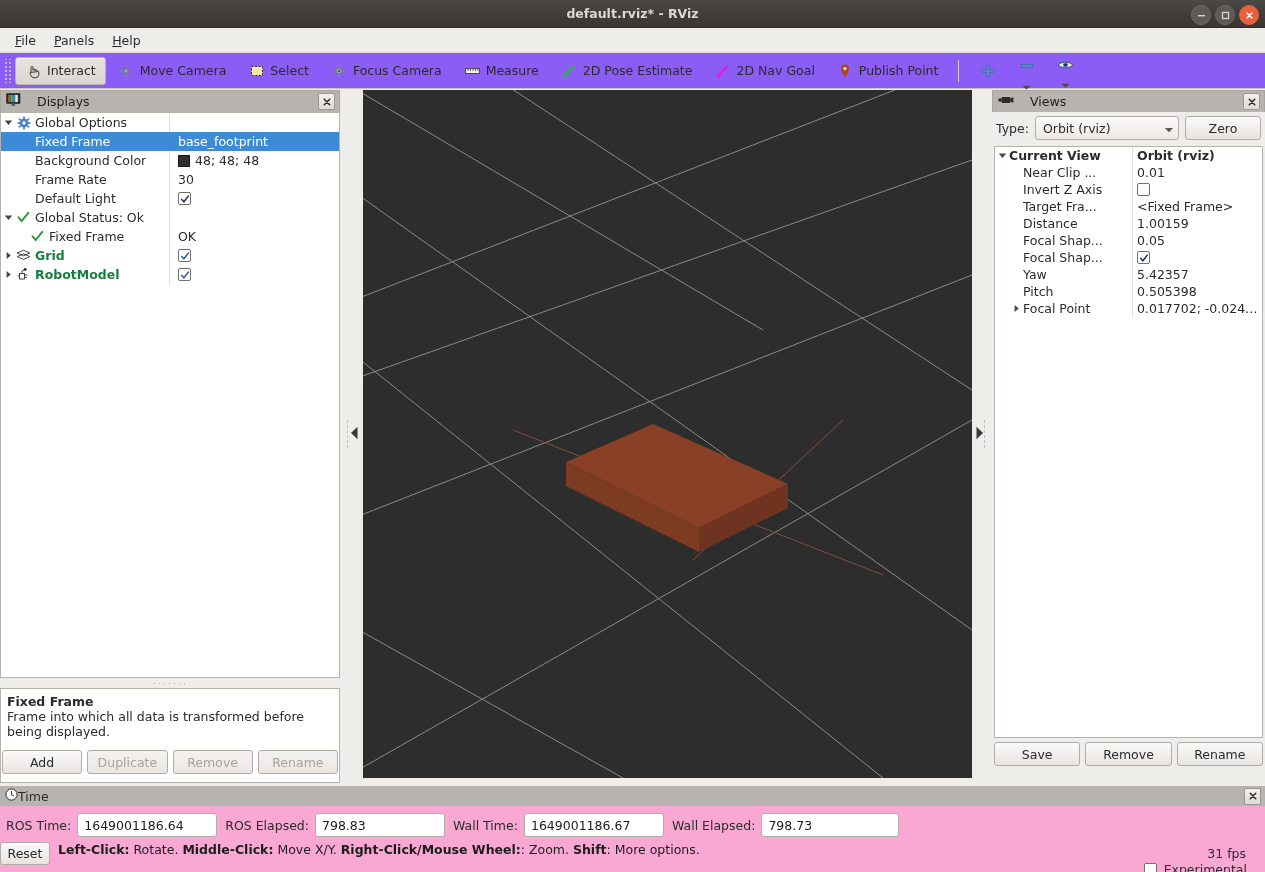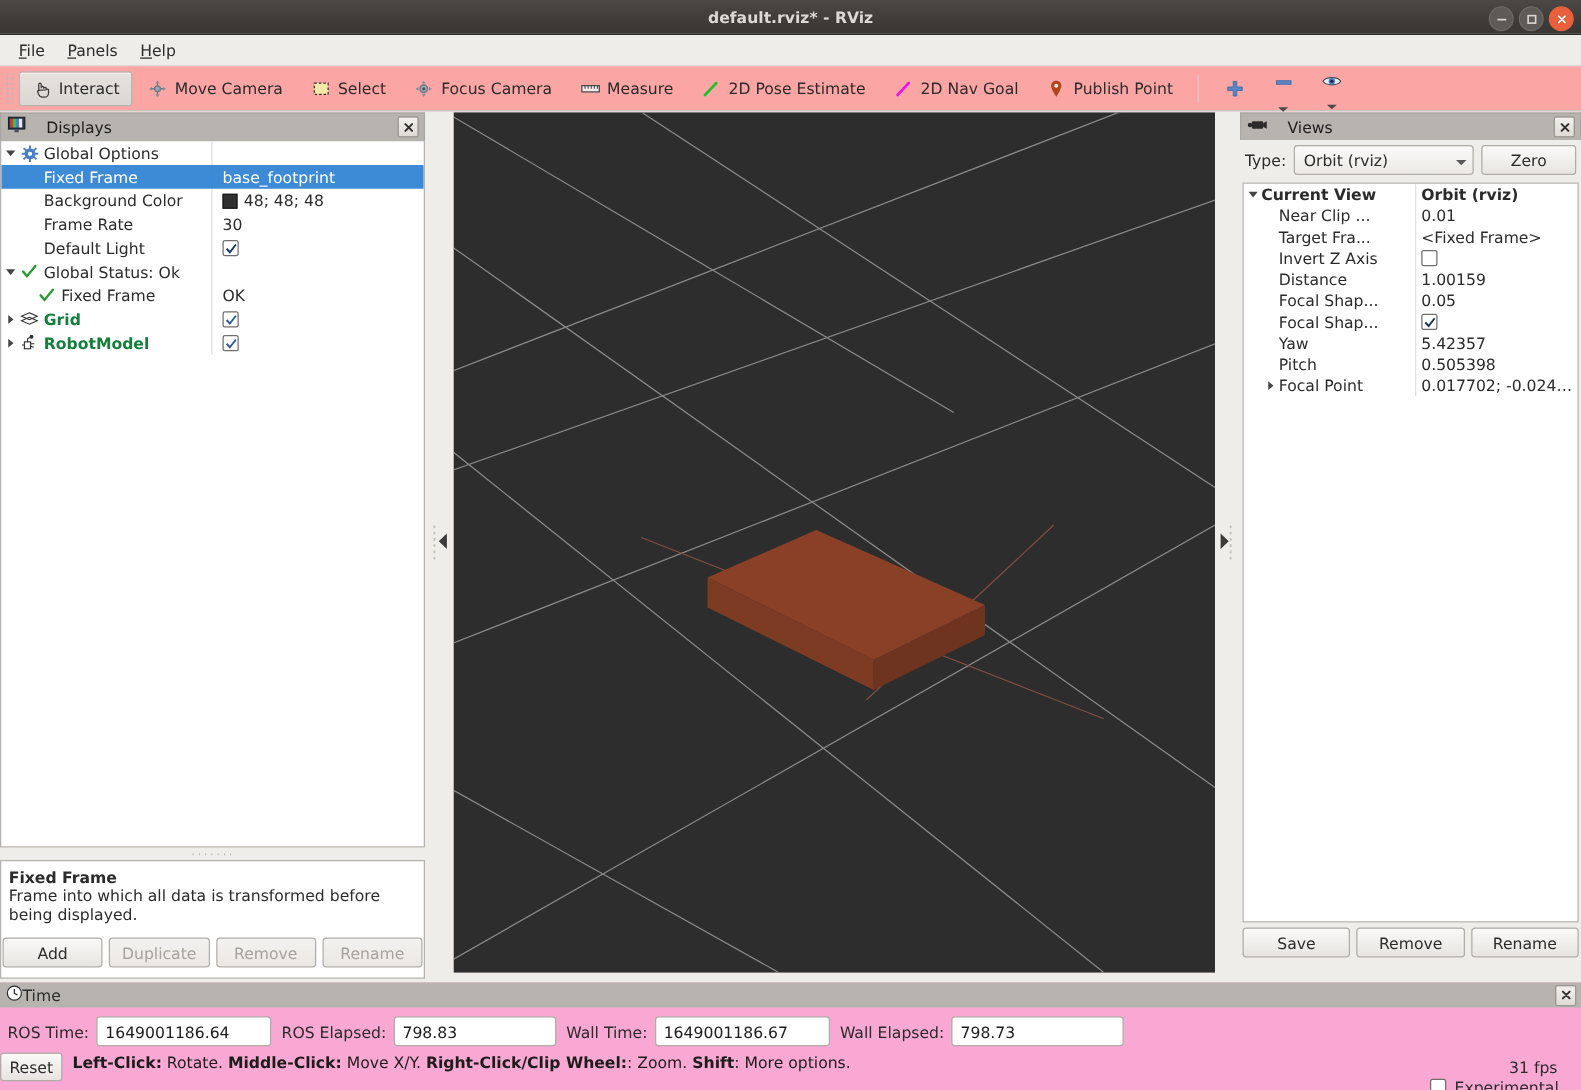--- a/index.html
+++ b/index.html
@@ -37,21 +37,21 @@
     position:absolute;left:0;top:28px;width:1265px;height:25px;
     background:#efedea;border-bottom:1px solid #dcd8d3;
     display:flex;align-items:center;padding-left:6px;box-sizing:border-box;
   }
   .menuitem{padding:2px 9px;font-size:12.5px;color:#2b2b2b;cursor:default;}
   .menuitem u{text-decoration:underline;}
 
   
   .toolbar{
     position:absolute;left:0;top:53px;width:1265px;height:36px;
-    background:#fca5a5;border-bottom:1px solid #c9c5c0;
+    background:#8b5cf6;border-bottom:1px solid #c9c5c0;
     display:flex;align-items:center;box-sizing:border-box;
   }
   .grip{width:9px;height:24px;margin:0 2px 0 3px;
         background-image:radial-gradient(#bdb9b4 1px,transparent 1px);
         background-size:4px 4px;background-position:1px 2px;}
   .tbtn{
     display:flex;align-items:center;gap:5px;height:26px;
     padding:0 9px;margin:0 1px;border-radius:3px;
     border:1px solid transparent;font-size:12.5px;white-space:nowrap;cursor:default;
   }
@@ -653,33 +653,33 @@
         <span class="vname">
             <span class="arrow"></span>
             <span style="padding-left:14px">Near Clip ...</span>
           </span>
         <span class="vval">0.01</span>
       </div>
 
       <div class="vrow">
         <span class="vname">
             <span class="arrow"></span>
-            <span style="padding-left:14px">Target Fra...</span>
-          </span>
-        <span class="vval">&lt;Fixed Frame&gt;</span>
-      </div>
-
-      <div class="vrow">
-        <span class="vname">
-            <span class="arrow"></span>
             <span style="padding-left:14px">Invert Z Axis</span>
           </span>
         <span class="vval">
           <span class="cbox"></span>
         </span>
+      </div>
+
+      <div class="vrow">
+        <span class="vname">
+            <span class="arrow"></span>
+            <span style="padding-left:14px">Target Fra...</span>
+          </span>
+        <span class="vval">&lt;Fixed Frame&gt;</span>
       </div>
 
       <div class="vrow">
         <span class="vname">
             <span class="arrow"></span>
             <span style="padding-left:14px">Distance</span>
           </span>
         <span class="vval">1.00159</span>
       </div>
 
@@ -776,20 +776,20 @@
       </span>
     </div>
 
     <div class="exp">
       <span class="cbox"></span>
       <span>Experimental</span>
     </div>
 
     <div class="status-row">
       <div class="reset-btn">Reset</div>
-      <div class="hint"><b>Left-Click:</b> Rotate. <b>Middle-Click:</b> Move X/Y. <b>Right-Click/Clip Wheel:</b>: Zoom. <b>Shift</b>: More options.</div>
+      <div class="hint"><b>Left-Click:</b> Rotate. <b>Middle-Click:</b> Move X/Y. <b>Right-Click/Mouse Wheel:</b>: Zoom. <b>Shift</b>: More options.</div>
     </div>
 
     <div class="fps">31 fps</div>
     <div class="resize-grip"></div>
   </div>
 
 </div>
 
 </body></html>

